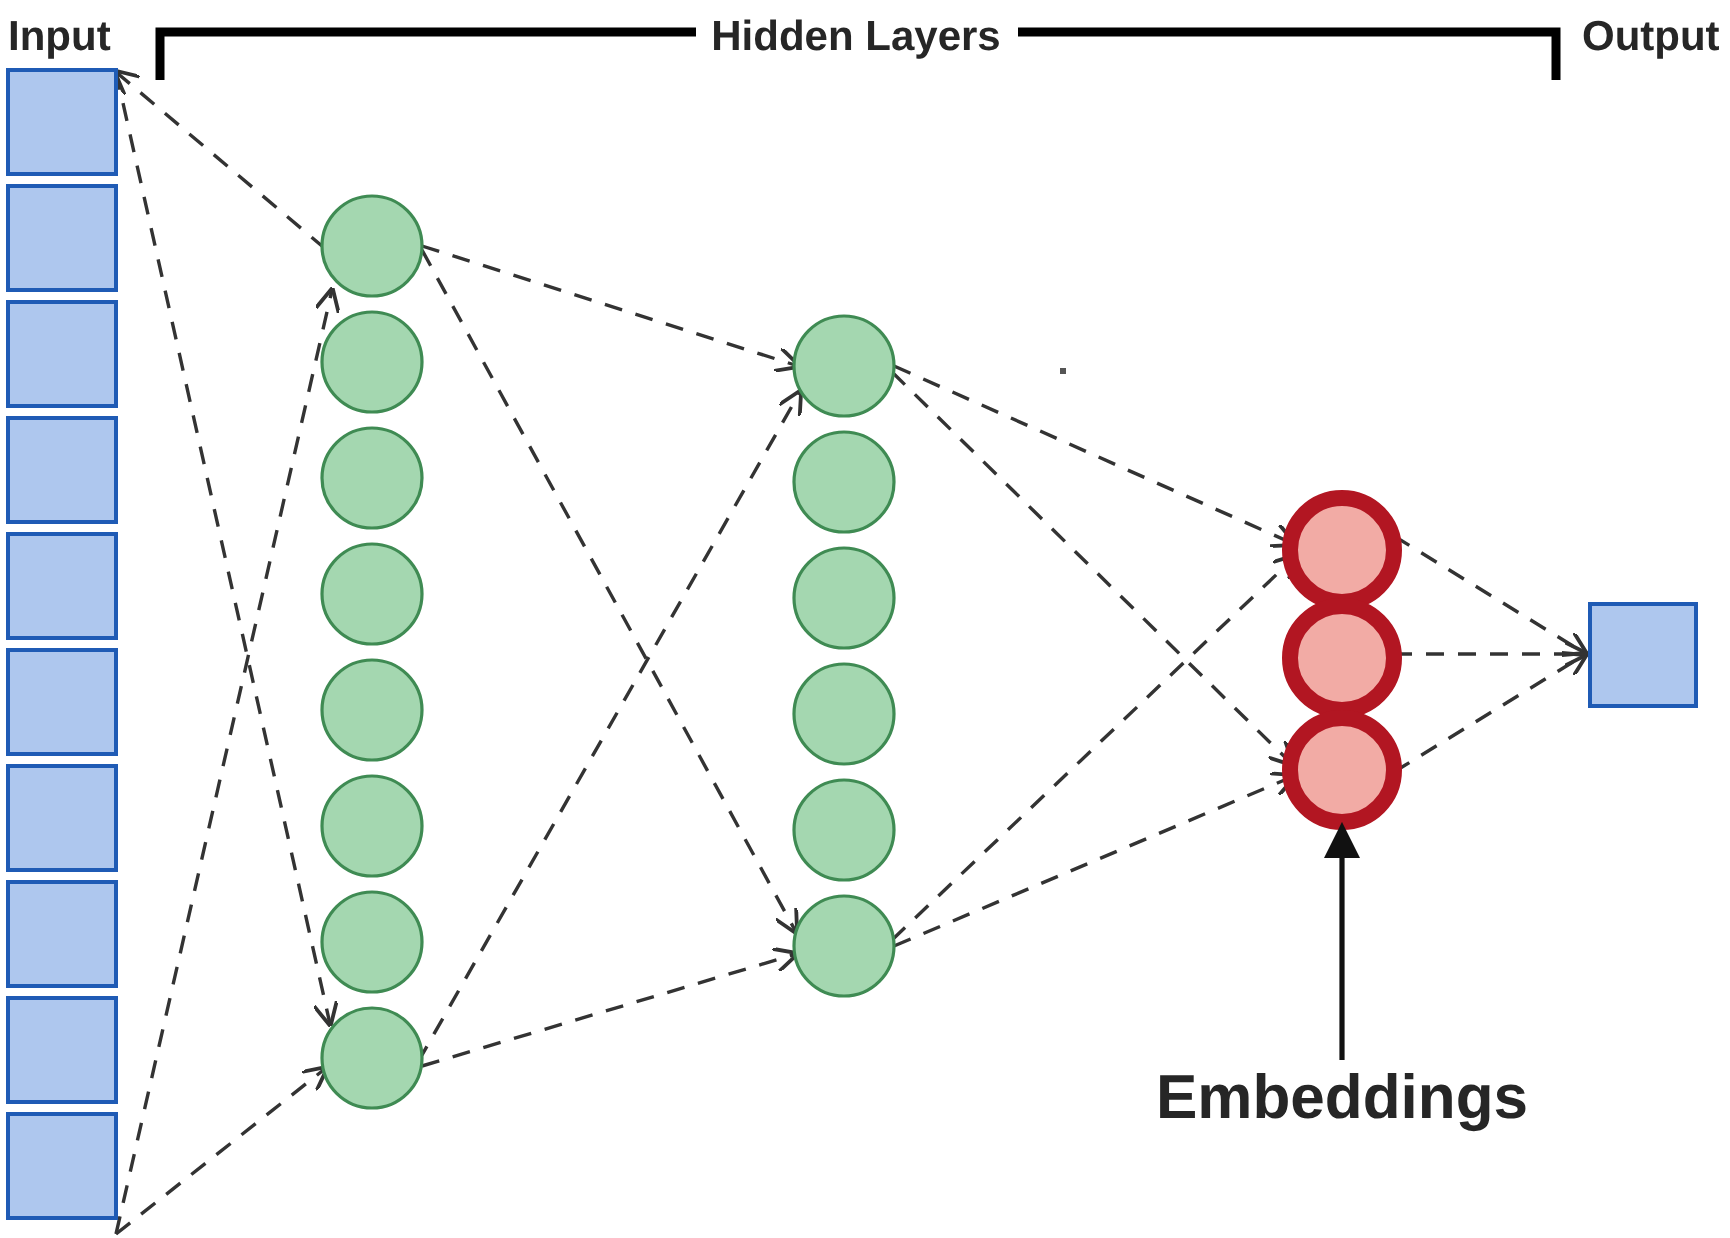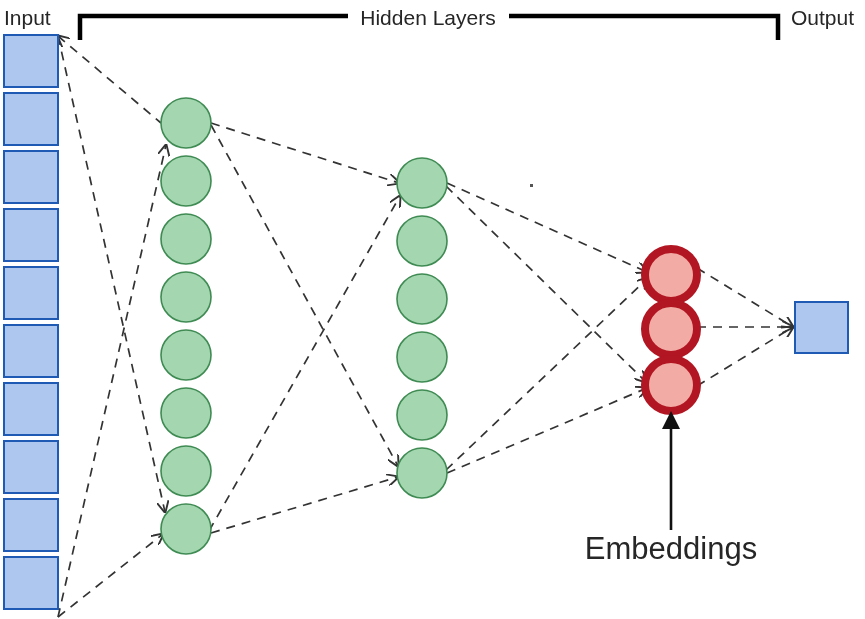--- a/index.html
+++ b/index.html
@@ -10,20 +10,21 @@
   body {
     font-family: "Liberation Sans", sans-serif;
     -webkit-font-smoothing: antialiased;
   }
   #canvas {
     position: relative;
     width: 865px;
     height: 619px;
     background: #ffffff;
     overflow: hidden;
+    font-weight: bold;
   }
   #diagram-svg {
     position: absolute;
     left: 0;
     top: 0;
     width: 865px;
     height: 619px;
   }
   .label-text {
     font-family: "Liberation Sans", sans-serif;

